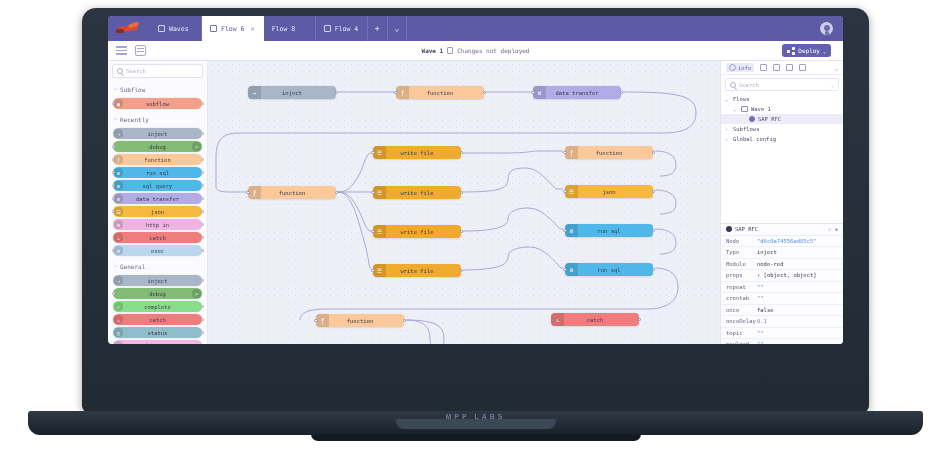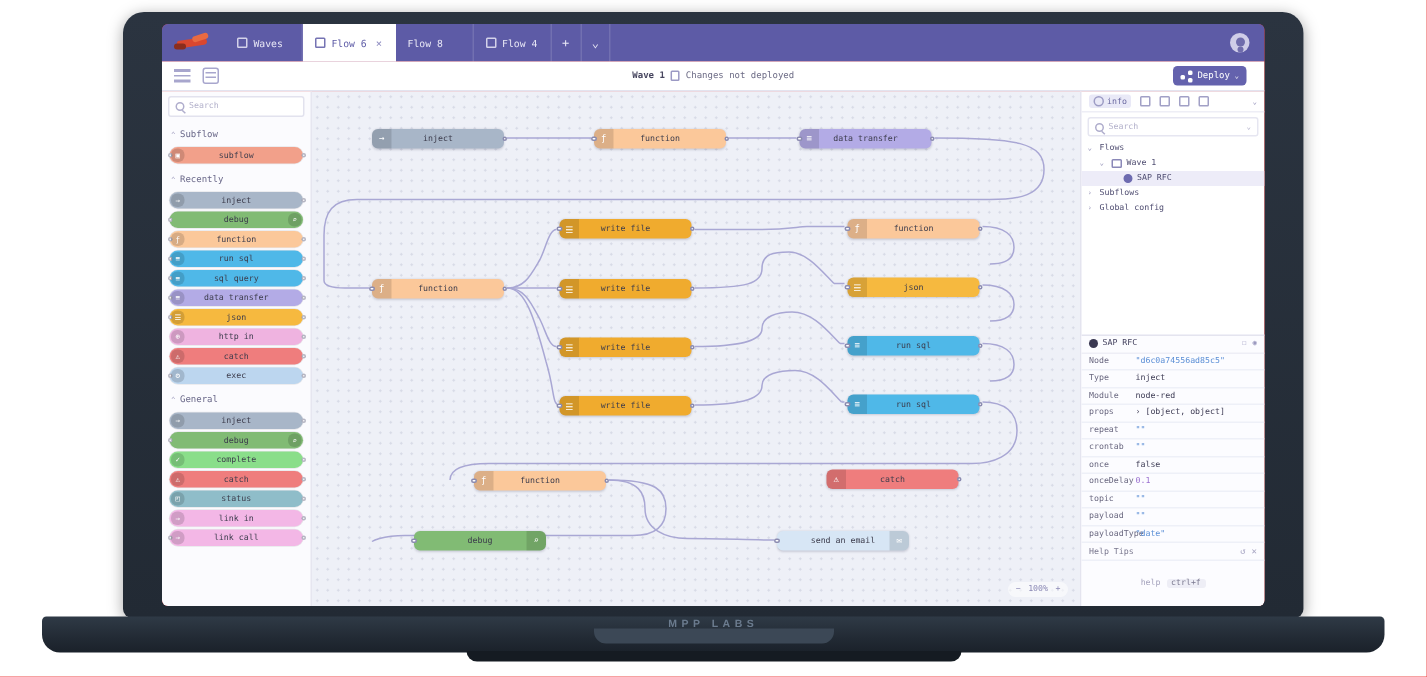--- a/index.html
+++ b/index.html
@@ -11,22 +11,22 @@
   }
   
   #laptop-frame{
     position:absolute; left:82px; top:8px; width:787px; height:404px;
     background:linear-gradient(180deg,#2b3440 0%,#222a34 100%);
     border-radius:14px 14px 6px 6px;
     padding:14px 12px 12px 12px;
     box-shadow:0 2px 10px rgba(0,0,0,.35);
   }
   #screen{
-    position:absolute; left:108px; top:16px; width:735px; height:388px;
-    background:#ef4444; overflow:hidden;
+    position:absolute; left:108px; top:16px; width:735px; height:328px;
+    background:#14b8a6; overflow:hidden;
     border-radius:4px;
   }
   #laptop-base{
     position:absolute; left:28px; top:411px; width:895px; height:24px;
     background:linear-gradient(180deg,#2f3a46 0%,#222a34 60%,#1a212a 100%);
     border-radius:3px 3px 12px 12px;
   }
   #laptop-notch{
     position:absolute; left:50%; transform:translateX(-50%); top:8px;
     width:160px; height:10px; background:#3c4856; border-radius:0 0 8px 8px;

